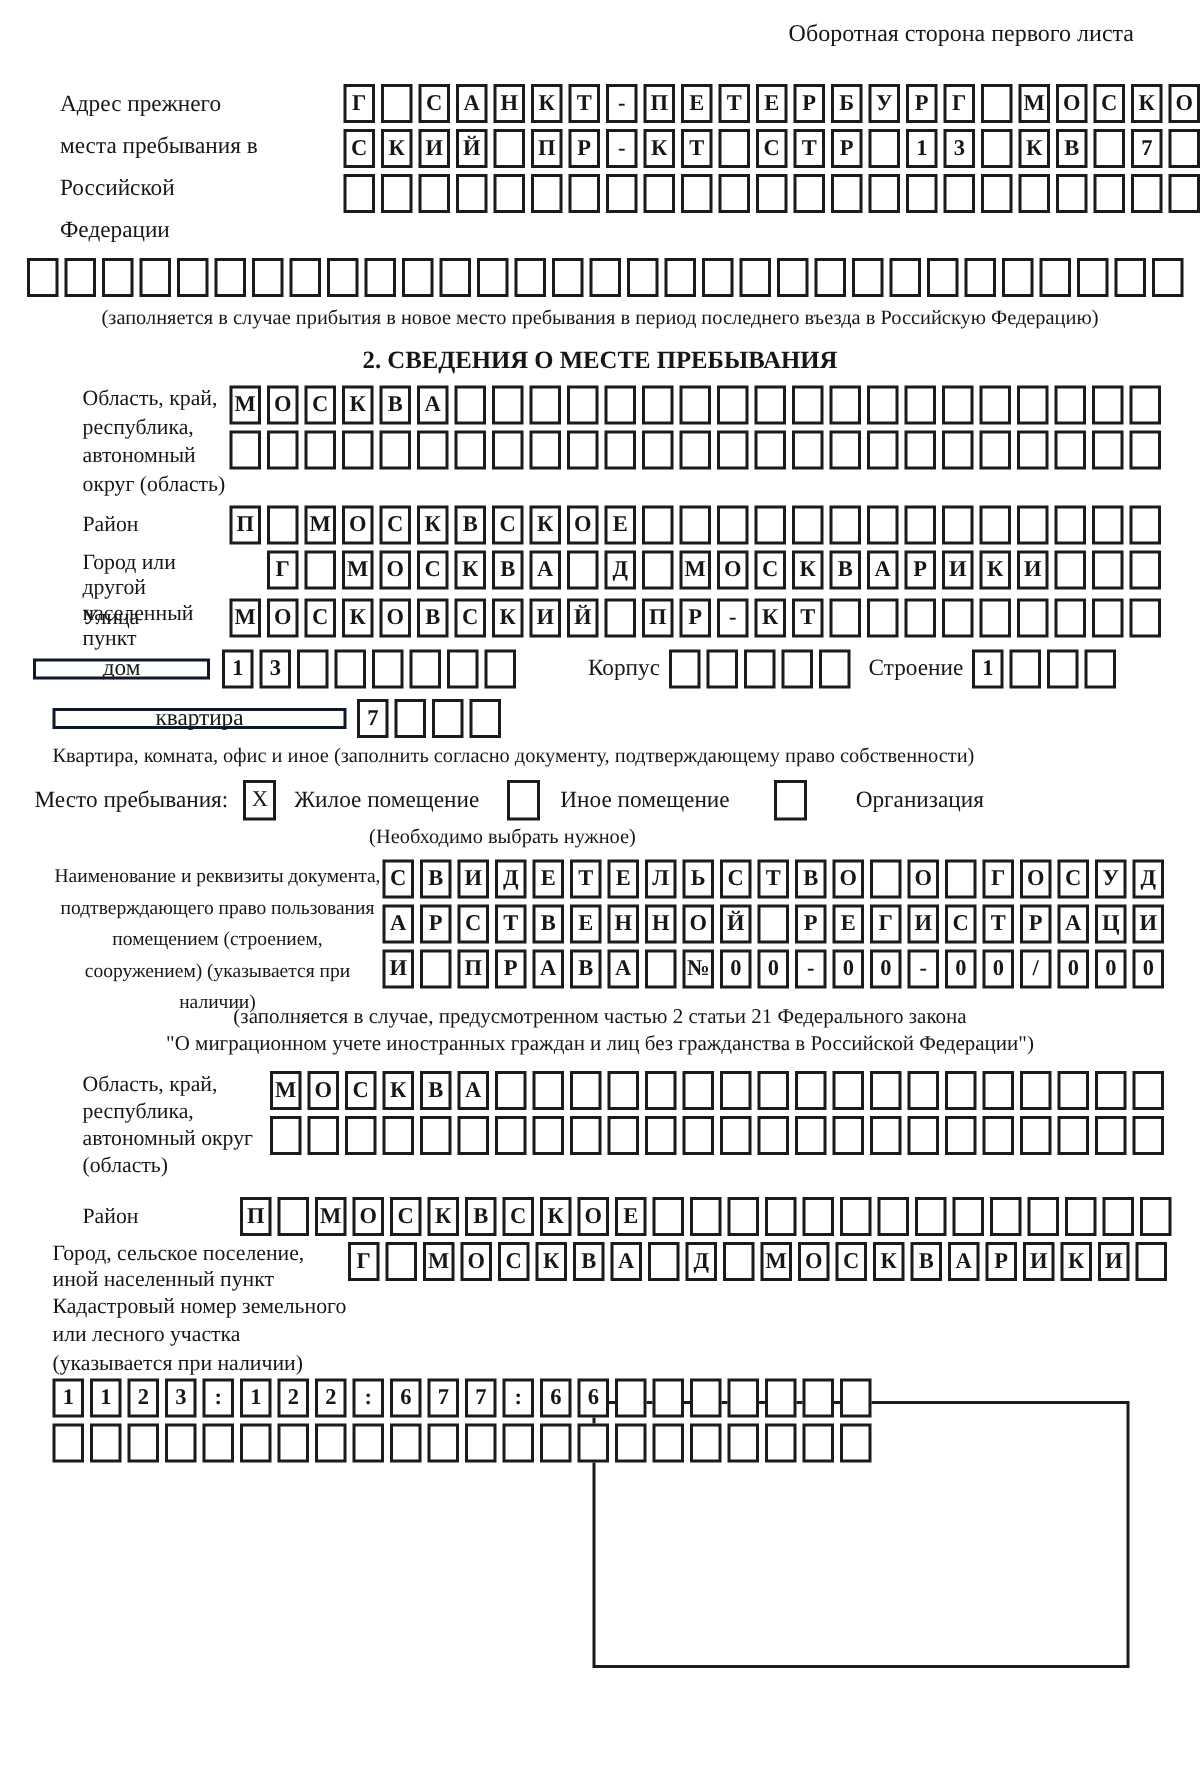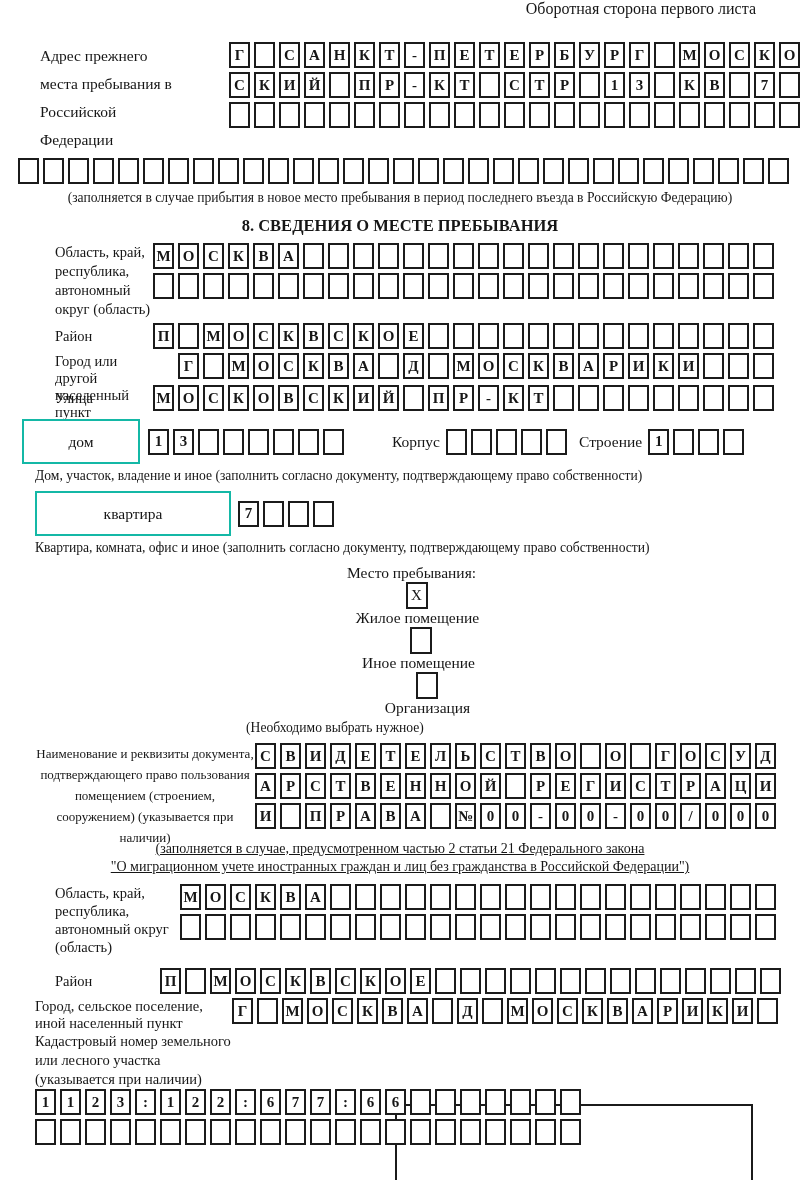--- a/index.html
+++ b/index.html
@@ -3,20 +3,21 @@
 <meta charset="utf-8">
 <style>
   html,body{margin:0;padding:0;background:#fff;}
   .page{
     position:relative;
     width:800px;height:1180px;
     background:#fff;color:#161616;
     font-family:"Liberation Serif","DejaVu Serif",serif;
     overflow:hidden;
     box-sizing:border-box;
+    padding-top:14px;
   }
   .header-note{
     text-align:right;
     padding-right:44px;
     font-size:16px;
   }
   
   .cellrow{display:flex;gap:4px;}
   .cell{
     width:21px;height:26px;
@@ -47,45 +48,45 @@
   .f-raion{margin-left:55px;height:30px;}
   .f-raion .flabel{width:98px;line-height:26px;}
   .f-gorod{margin-left:55px;height:32px;}
   .f-gorod .flabel{width:98px;line-height:17px;}
   .f-gorod .rows{margin-left:25px;}
   .f-ulitsa{margin-left:55px;height:30px;}
   .f-ulitsa .flabel{width:98px;line-height:26px;}
 
   .domline{display:flex;align-items:center;margin:4px 0 0 22px;}
   .widebox{
-    box-sizing:border-box;border:2px solid #14b8a6;height:45px;
+    box-sizing:border-box;border:2px solid #0f172a;height:14px;
     display:flex;align-items:center;justify-content:center;
     font-size:15.5px;
   }
   .dom-box{width:118px;}
   .kv-box{width:196px;}
   .inline-lab{font-size:15.5px;}
   .cap{margin:4px 0 0 35px;}
   .kvline{display:flex;align-items:center;margin:7px 0 0 35px;}
 
-  .mestoline{display:flex;align-items:center;margin:8px 0 0 23px;font-size:15.5px;flex-direction:column;}
+  .mestoline{display:flex;align-items:center;margin:8px 0 0 23px;font-size:15.5px;}
   .checkbox{
     width:22px;height:27px;box-sizing:border-box;
     border:2px solid #1b1b1b;
     display:flex;align-items:center;justify-content:center;
     font-size:15px;
   }
   .mesto-note{margin-top:3px;width:670px;}
 
   .f-doc{margin:7px 0 0 35px;height:90px;}
   .f-doc .flabel{width:220px;line-height:21px;font-size:13px;text-align:center;}
 
   
   .fact-title{margin-top:40px;}
-  .fact-sub{font-size:14px;line-height:18px;margin-top:7px;text-decoration:underline;}
+  .fact-sub{font-size:14px;line-height:18px;margin-top:7px;}
   .f-oblast2{margin:8px 0 0 55px;height:84px;}
   .f-oblast2 .flabel{width:125px;line-height:18px;}
   .f-raion2{margin-left:55px;height:30px;}
   .f-raion2 .flabel{width:105px;line-height:26px;}
   .f-gorod2{margin-left:35px;height:34px;}
   .f-gorod2 .flabel{width:197px;line-height:17px;}
   .f-kad{margin-left:35px;height:62px;flex-direction:column;}
   .f-kad .flabel{width:197px;line-height:19px;}
 
   .stampbox{
@@ -213,21 +214,21 @@
       <span class="cell"></span>
       <span class="cell"></span>
       <span class="cell"></span>
       <span class="cell"></span>
       <span class="cell"></span>
       <span class="cell"></span>
       <span class="cell"></span>
     </div>
   <div class="note note1 center">(заполняется в случае прибытия в новое место пребывания в период последнего въезда в Российскую Федерацию)</div>
 
-  <div class="sec-title title2">8. СВЕДЕНИЯ О МЕСТЕ ПРЕБЫВАНИЯ</div>
+  <div class="sec-title title2">2. СВЕДЕНИЯ О МЕСТЕ ПРЕБЫВАНИЯ</div>
 
   <div class="field f-oblast">
     <div class="flabel">Область, край, республика, автономный округ (область)</div>
     <div class="rows">
       <div class="cellrow">
           <span class="cell">М</span>
           <span class="cell">О</span>
           <span class="cell">С</span>
           <span class="cell">К</span>
           <span class="cell">В</span>
@@ -401,21 +402,20 @@
         <span class="cell"></span>
       </div>
     <div class="inline-lab" style="margin-left:12px">Строение</div>
     <div class="cellrow" style="margin-left:6px">
         <span class="cell">1</span>
         <span class="cell"></span>
         <span class="cell"></span>
         <span class="cell"></span>
       </div>
   </div>
-  <div class="note cap">Дом, участок, владение и иное (заполнить согласно документу, подтверждающему право собственности)</div>
 
   <div class="kvline">
     <div class="widebox kv-box">квартира</div>
     <div class="cellrow" style="margin-left:7px">
         <span class="cell">7</span>
         <span class="cell"></span>
         <span class="cell"></span>
         <span class="cell"></span>
       </div>
   </div>

